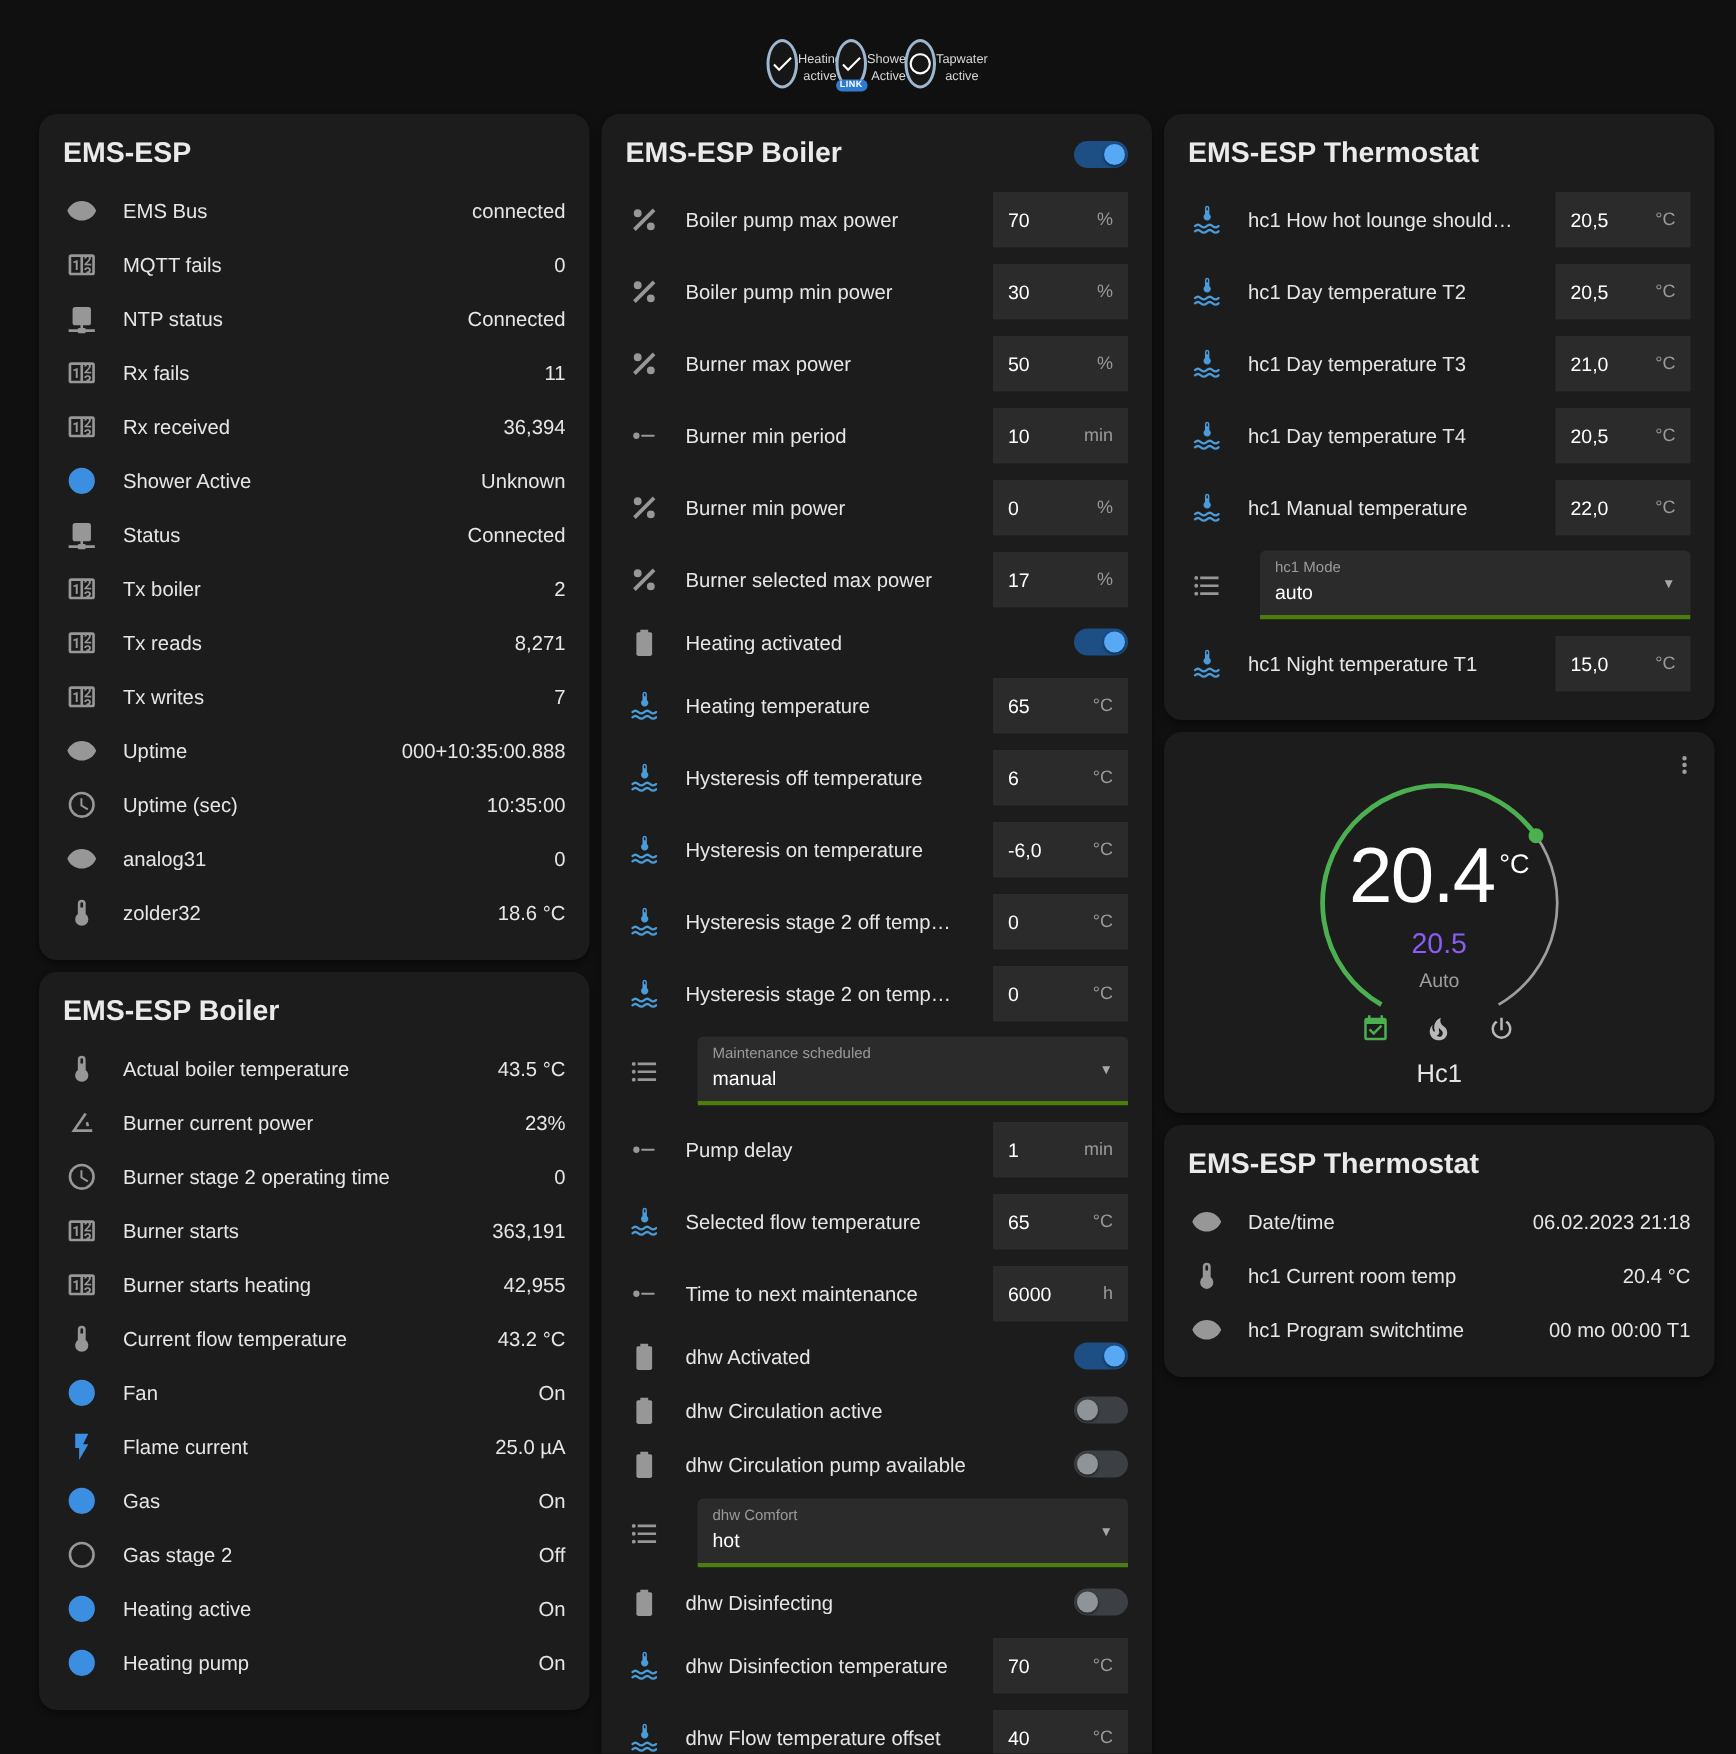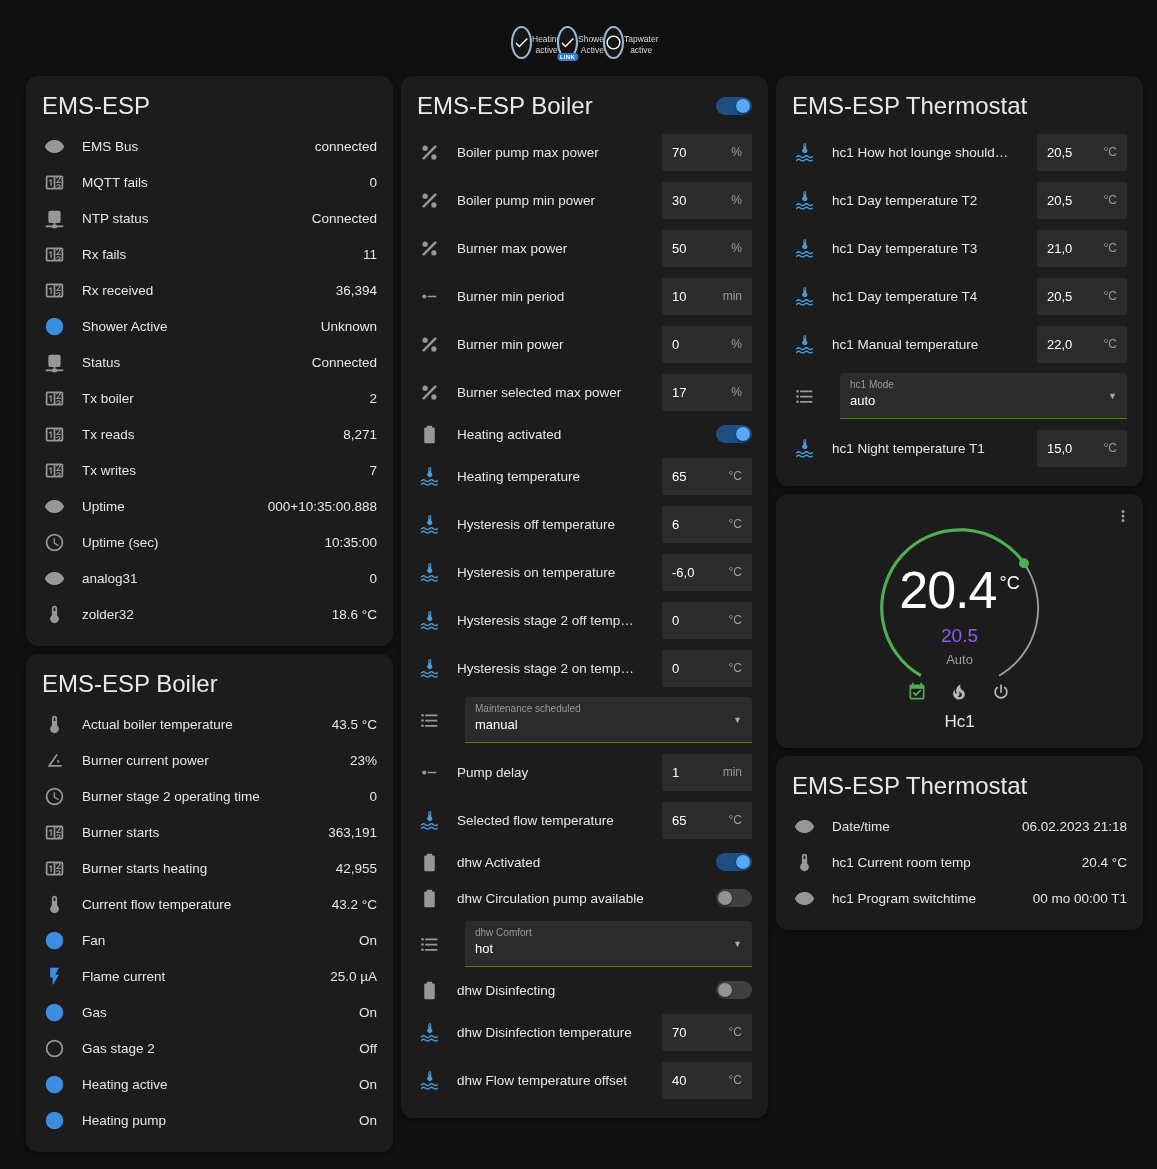--- a/index.html
+++ b/index.html
@@ -15,21 +15,21 @@
   .badge-circle .bic svg{width:17px;height:17px;fill:#ffffff}
   .badge-chip{position:absolute;bottom:-4px;left:50%;transform:translateX(-50%);
     background:#2d7cd1;color:#fff;font-size:6px;font-weight:700;padding:1px 3px;border-radius:4px;letter-spacing:.3px}
   .badge-label{font-size:8.5px;color:#d8d8d8;text-align:center;margin-top:6px;line-height:1.3;white-space:pre-line}
 
   
   .layout{display:flex;gap:8px;padding:0 14px 0 26px;align-items:flex-start}
   .col{display:flex;flex-direction:column;gap:8px;width:367px;flex:none}
   .card{background:#1c1c1c;border-radius:12px;padding:12px 16px 14px;box-shadow:0 2px 5px rgba(0,0,0,.45)}
   .card-head{display:flex;align-items:center;justify-content:space-between;padding:4px 0 8px}
-  .card-title{font-size:24px;font-weight:400;color:#eaeaea}
+  .card-title{font-size:19px;font-weight:700;color:#eaeaea}
 
   
   .row{display:flex;align-items:center;height:36px}
   .row.ctl{height:48px}
   .icon{width:24px;height:24px;margin-right:16px;color:#979797;flex:none;
     display:flex;align-items:center;justify-content:center}
   .icon svg{width:21px;height:21px;fill:currentColor}
   .label{flex:1;font-size:13.5px;color:#e6e6e6;white-space:nowrap;overflow:hidden;text-overflow:ellipsis}
   .value{font-size:13.5px;color:#e6e6e6;margin-left:8px;white-space:nowrap}
 
@@ -43,21 +43,21 @@
   .toggle{width:36px;height:18px;border-radius:9px;background:#3c4044;position:relative;
     flex:none;margin-left:10px;cursor:pointer}
   .toggle .thumb{position:absolute;top:2px;left:2px;width:14px;height:14px;border-radius:50%;
     background:#8f9498;box-shadow:0 1px 2px rgba(0,0,0,.5);transition:left .1s}
   .toggle.on{background:#1d4e84}
   .toggle.on .thumb{left:20px;background:#57a9f5}
 
   
   .selrow{display:flex;align-items:center;height:56px}
   .selbox{flex:1;margin-left:8px;background:#2b2b2b;border-radius:4px 4px 0 0;height:46px;
-    padding:6px 26px 5px 10px;position:relative;border-bottom:1px solid #4d7c0f;cursor:pointer}
+    padding:6px 26px 5px 10px;position:relative;border-bottom:3px solid #4d7c0f;cursor:pointer}
   .selbox .cap{display:block;font-size:10px;color:#9a9a9a}
   .selbox .val{display:block;font-size:13px;color:#ffffff;margin-top:3px}
   .selbox .arrow{position:absolute;right:10px;top:50%;transform:translateY(-50%);
     color:#a8a8a8;font-size:9px}
 
   
   .gauge-card{position:relative;padding-bottom:16px}
   .kebab{position:absolute;top:10px;right:8px;width:24px;height:24px;color:#9e9e9e;
     display:flex;align-items:center;justify-content:center;cursor:pointer}
   .kebab svg{width:18px;height:18px;fill:currentColor}
@@ -577,28 +577,52 @@
                 <path d="M3,16.8c1.5-1.3 3-1.3 4.5,0s3,1.3 4.5,0 3-1.3 4.5,0 3,1.3 4.5,0" fill="none" stroke="currentColor" stroke-width="1.7" stroke-linecap="round"></path>
                 <path d="M3,20.8c1.5-1.3 3-1.3 4.5,0s3,1.3 4.5,0 3-1.3 4.5,0 3,1.3 4.5,0" fill="none" stroke="currentColor" stroke-width="1.7" stroke-linecap="round"></path>
               </svg>
             </span>
     <span class="label">Selected flow temperature</span>
     <span class="numbox">
       <span class="nv">65</span>
       <span class="nu">°C</span>
     </span>
   </div>
+          <div class="row ctl">
+    <span class="icon">
+              <svg viewBox="0 0 24 24">
+                <circle cx="6" cy="12" r="2.4"></circle>
+                <rect x="9.6" y="11.2" width="10.4" height="1.6" rx="0.8"></rect>
+              </svg>
+            </span>
+    <span class="label">Time to next maintenance</span>
+    <span class="numbox">
+      <span class="nv">6000</span>
+      <span class="nu">h</span>
+    </span>
+  </div>
           <div class="row">
     <span class="icon">
               <svg viewBox="0 0 24 24">
                 <path d="M16.67,4H15V2H9V4H7.33A1.33,1.33 0 0,0 6,5.33V20.66C6,21.4 6.6,22 7.33,22H16.66C17.4,22 18,21.4 18,20.66V5.33C18,4.6 17.4,4 16.67,4Z"></path>
               </svg>
             </span>
     <span class="label">dhw Activated</span>
     <span class="toggle on">
+              <span class="thumb"></span>
+            </span>
+  </div>
+          <div class="row">
+    <span class="icon">
+              <svg viewBox="0 0 24 24">
+                <path d="M16.67,4H15V2H9V4H7.33A1.33,1.33 0 0,0 6,5.33V20.66C6,21.4 6.6,22 7.33,22H16.66C17.4,22 18,21.4 18,20.66V5.33C18,4.6 17.4,4 16.67,4Z"></path>
+              </svg>
+            </span>
+    <span class="label">dhw Circulation active</span>
+    <span class="toggle">
               <span class="thumb"></span>
             </span>
   </div>
           <div class="row">
     <span class="icon">
               <svg viewBox="0 0 24 24">
                 <path d="M16.67,4H15V2H9V4H7.33A1.33,1.33 0 0,0 6,5.33V20.66C6,21.4 6.6,22 7.33,22H16.66C17.4,22 18,21.4 18,20.66V5.33C18,4.6 17.4,4 16.67,4Z"></path>
               </svg>
             </span>
     <span class="label">dhw Circulation pump available</span>

